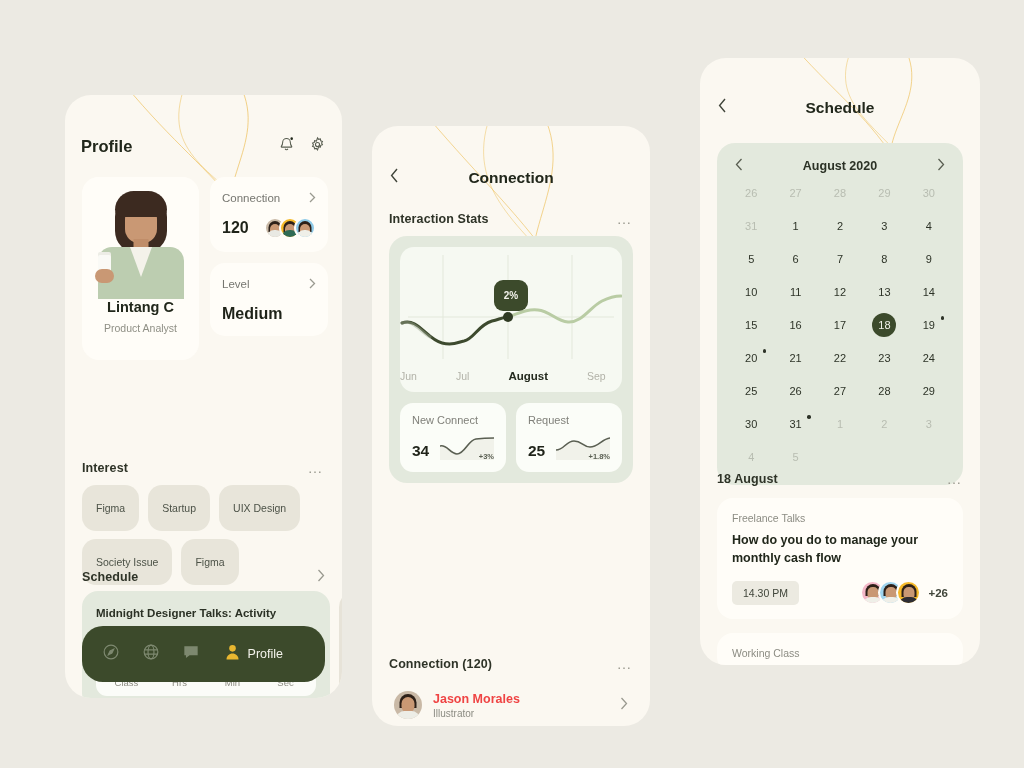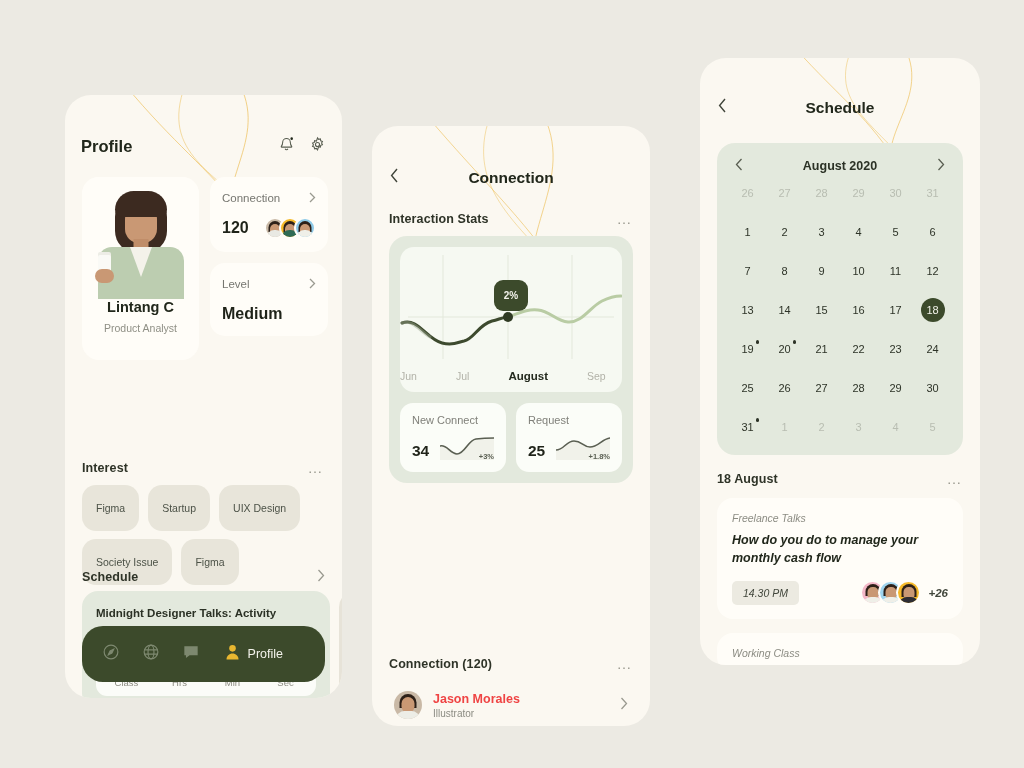--- a/index.html
+++ b/index.html
@@ -171,34 +171,34 @@
 
   
   .sc-head { position: absolute; left: 0; right: 0; top: 40px; display: flex;
              align-items: center; padding: 0 18px; }
   .sc-title { flex: 1; text-align: center; font-size: 15.5px; font-weight: bold; color: #21271B; }
   .cal { position: absolute; left: 17px; right: 17px; top: 85px;
          background: #E3E9DD; border-radius: 18px; padding: 14px 12px 16px; }
   .cal-head { display: flex; align-items: center; justify-content: space-between;
               padding: 0 6px 6px; }
   .cal-month { font-size: 12.5px; font-weight: bold; color: #2B3125; }
-  .cal-grid { display: grid; grid-template-columns: repeat(6, 1fr); row-gap: 15px; }
+  .cal-grid { display: grid; grid-template-columns: repeat(5, 1fr); row-gap: 9px; }
   .day { height: 24px; display: flex; align-items: center; justify-content: center;
          font-size: 11px; color: #2D3327; position: relative; }
   .day.out { color: #B8BDB1; }
   .day.sel { color: #F2F2EA; }
   .day.sel::before { content: ""; position: absolute; width: 24px; height: 24px;
                      border-radius: 50%; background: #3C4A2B; z-index: 0; }
   .day span { position: relative; z-index: 1; }
   .day .dot { position: absolute; width: 3.5px; height: 3.5px; border-radius: 50%;
               background: #2D3327; top: 3px; right: 7px; }
   .sc-list-head { position: absolute; left: 17px; right: 17px; top: 414px;
                   display: flex; align-items: center; justify-content: space-between; }
   .ev-card { position: absolute; left: 17px; right: 17px; background: #FFFDF8;
-             border-radius: 16px; padding: 14px 15px 14px; font-style: italic; }
+             border-radius: 16px; padding: 14px 15px 14px; }
   #ev-0 { top: 440px; }
   #ev-1 { top: 575px; }
   .ev-cat { font-size: 10.5px; color: #8C8C83; }
   .ev-title { font-size: 12.5px; font-weight: bold; color: #21271B;
               line-height: 1.45; margin-top: 7px; }
   .ev-foot { display: flex; align-items: center; justify-content: space-between; margin-top: 13px; }
   .ev-time { background: #ECEAE1; color: #41463B; font-size: 10.5px;
              padding: 6px 11px; border-radius: 5px; }
   .ev-people { display: flex; align-items: center; gap: 7px; }
   .ev-more { font-size: 11.5px; color: #41463B; font-weight: bold; }

